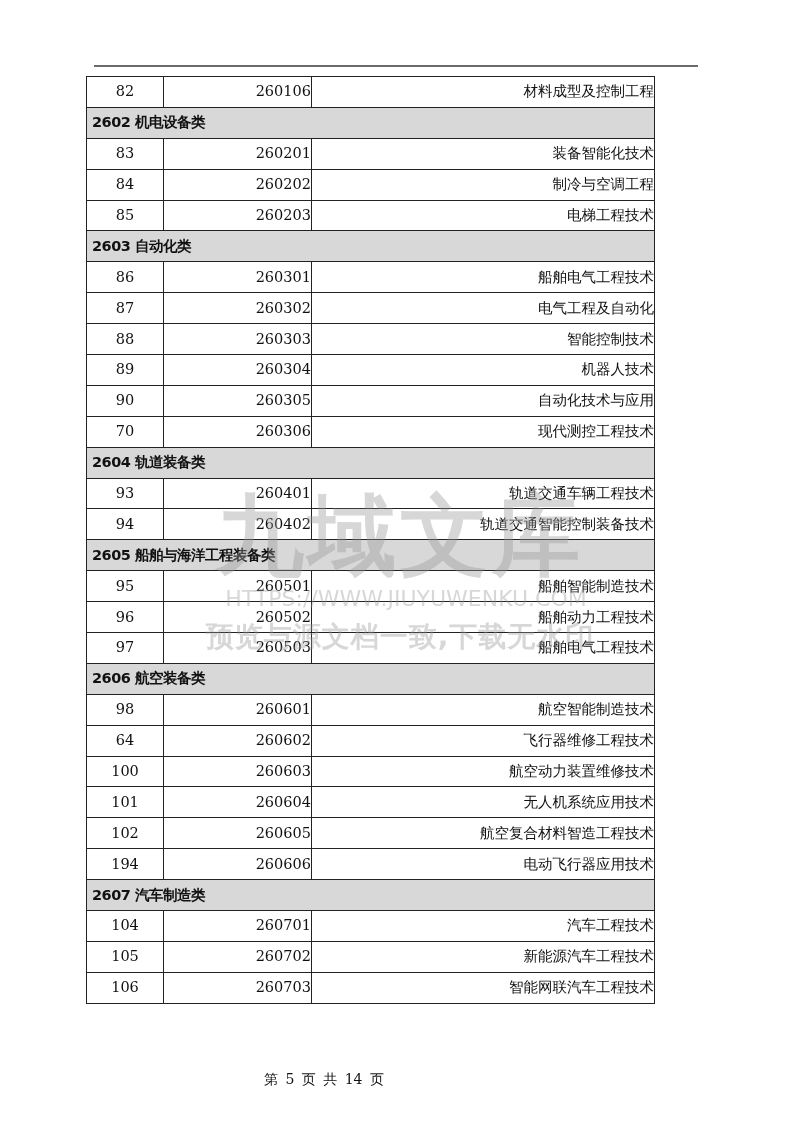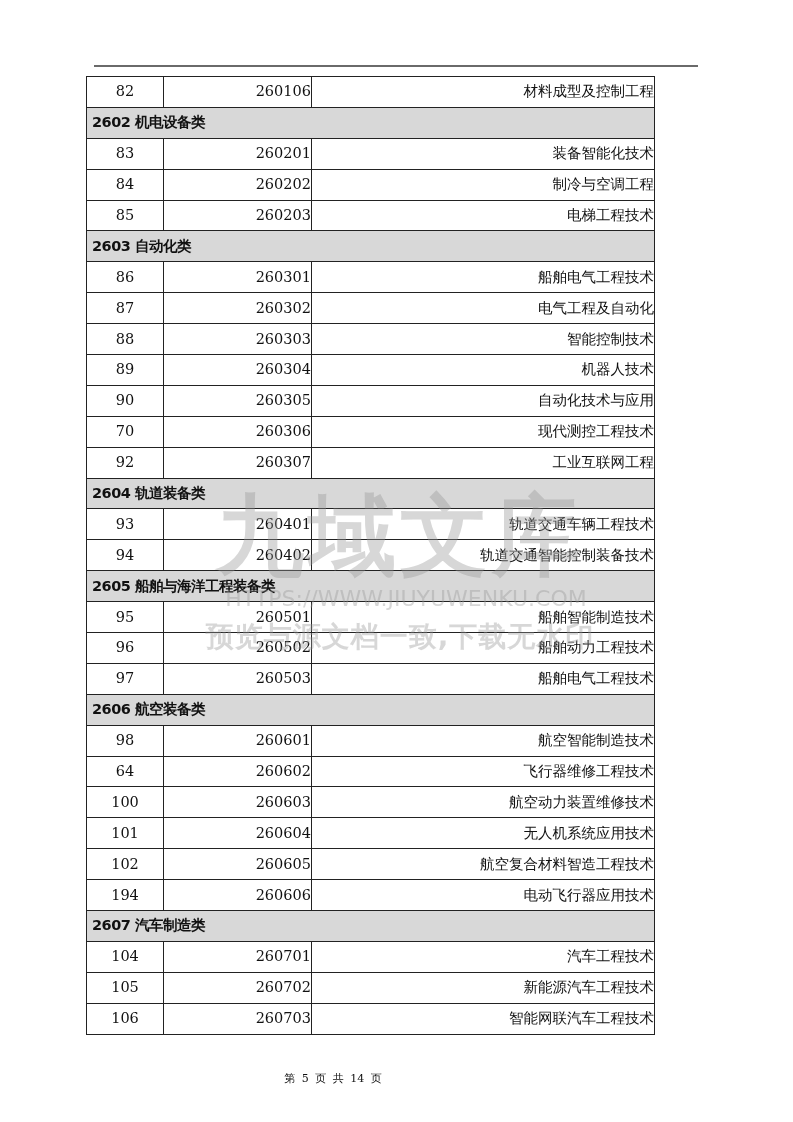--- a/index.html
+++ b/index.html
@@ -8,22 +8,22 @@
   .header-rule { position: absolute; left: 94px; top: 65px; width: 604px; height: 2px; background: #6a6a6a; }
   table.majors { position: absolute; left: 86px; top: 76px; width: 569px;
                  border-collapse: collapse; table-layout: fixed; }
   table.majors td { border: 1.3px solid #222; height: 29.9px; padding: 0; font-size: 14.5px;
                     line-height: 29px; white-space: nowrap; overflow: hidden; }
   td.c-no { width: 76px; text-align: center; margin-left: 44px; }
   td.c-code { width: 147px; text-align: right; }
   td.c-name { text-align: right; padding-left: 7px; }
   tr.cat td { background: #d8d8d8; font-family: "DejaVu Sans", "Liberation Sans", sans-serif;
               font-weight: bold; font-size: 14.5px; padding-left: 5px; letter-spacing: -0.5px; }
-  .footer { position: absolute; top: 1071px; left: 13px; width: 640px; text-align: center;
-            font-size: 11px; word-spacing: 3px; }
+  .footer { position: absolute; top: 1071px; left: 4px; width: 640px; text-align: center;
+            font-size: 14px; word-spacing: 3px; }
   .wm { position: absolute; pointer-events: none; color: rgba(150,150,150,0.38);
         font-family: "DejaVu Sans", "Liberation Sans", sans-serif; font-weight: bold; text-align: center; white-space: nowrap; margin-top: 16px; }
   .wm-title { left: 200px; top: 472px; width: 400px; font-size: 88px; line-height: 96px; letter-spacing: 4px; }
   .wm-url { left: 206px; top: 568px; width: 400px; font-size: 22px; line-height: 30px; font-weight: normal; letter-spacing: 0px; }
   .wm-note { left: 200px; top: 603px; width: 400px; font-size: 28px; line-height: 36px; letter-spacing: 1px; }
 </style>
 </head>
 <body>
 
 <div class="header-rule"></div>
@@ -78,25 +78,20 @@
       </tr>
       <tr>
         <td class="c-no">90</td>
         <td class="c-code">260305</td>
         <td class="c-name">自动化技术与应用</td>
       </tr>
       <tr>
         <td class="c-no">70</td>
         <td class="c-code">260306</td>
         <td class="c-name">现代测控工程技术</td>
-      </tr>
-      <tr>
-        <td class="c-no">92</td>
-        <td class="c-code">260307</td>
-        <td class="c-name">工业互联网工程</td>
       </tr>
       <tr class="cat">
         <td colspan="3">2604 轨道装备类</td>
       </tr>
       <tr>
         <td class="c-no">93</td>
         <td class="c-code">260401</td>
         <td class="c-name">轨道交通车辆工程技术</td>
       </tr>
       <tr>

